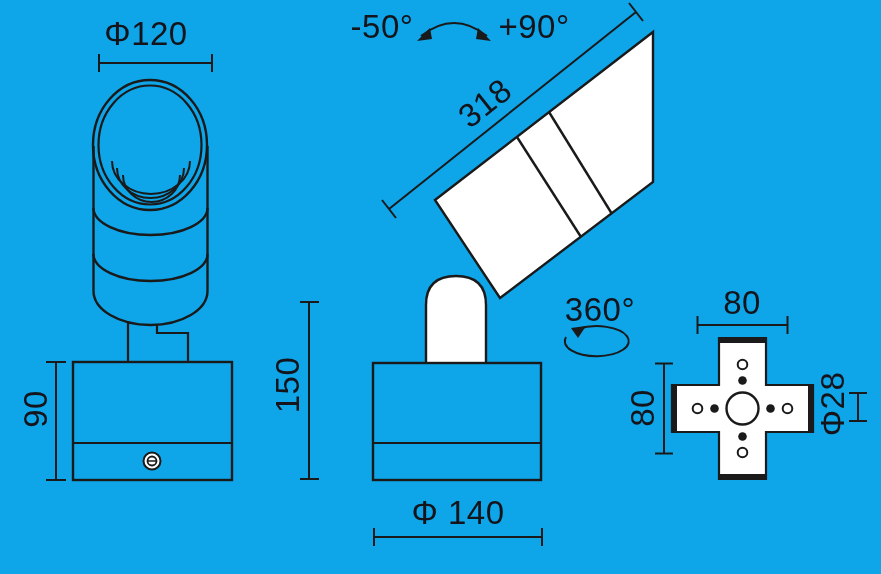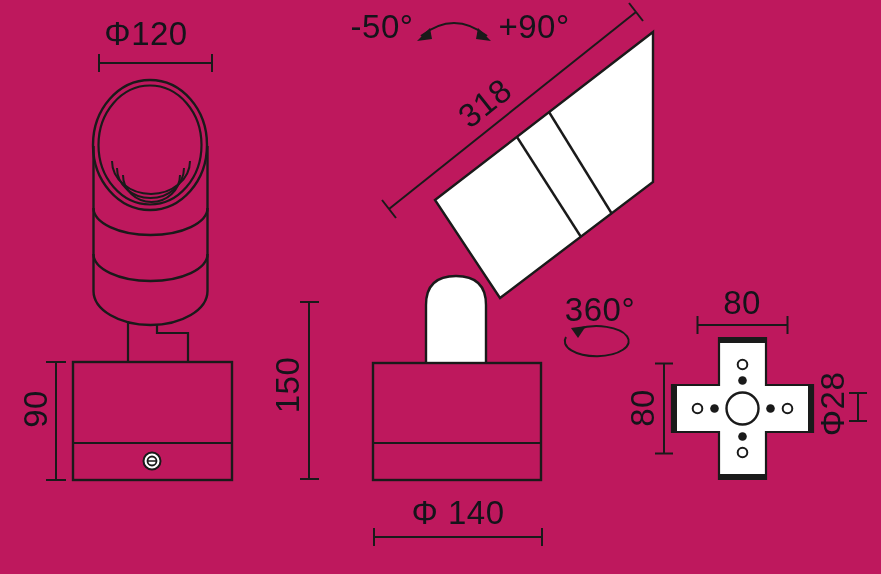--- a/index.html
+++ b/index.html
@@ -1,16 +1,16 @@
 <!DOCTYPE html>
 <html><head>
 <meta charset="utf-8">
 <style>
   html,body{margin:0;padding:0;background:#ffffff;}
-  .page{width:881px;height:574px;position:relative;background:#be185d;overflow:hidden;}
+  .page{width:881px;height:574px;position:relative;background:#0ea5e9;overflow:hidden;}
   svg{display:block;}
   .ln{stroke:#1a1a1a;stroke-width:2.4;fill:none;stroke-linecap:butt;stroke-linejoin:miter;}
   .ln-thin{stroke:#1a1a1a;stroke-width:2;fill:none;}
   .ln-med{stroke:#1a1a1a;stroke-width:2.2;fill:none;}
   .ln-thick{stroke:#1a1a1a;stroke-width:5;fill:none;}
   .shape{fill:#ffffff;stroke:#1a1a1a;stroke-width:2.4;stroke-linejoin:miter;}
   .dim{stroke:#1a1a1a;stroke-width:2;fill:none;}
   .dot{fill:#1a1a1a;stroke:none;}
   .hole{fill:#ffffff;stroke:#1a1a1a;stroke-width:2;}
   .dim-label{font-family:"Liberation Sans",sans-serif;font-size:33px;fill:#14141a;letter-spacing:0.5px;}

